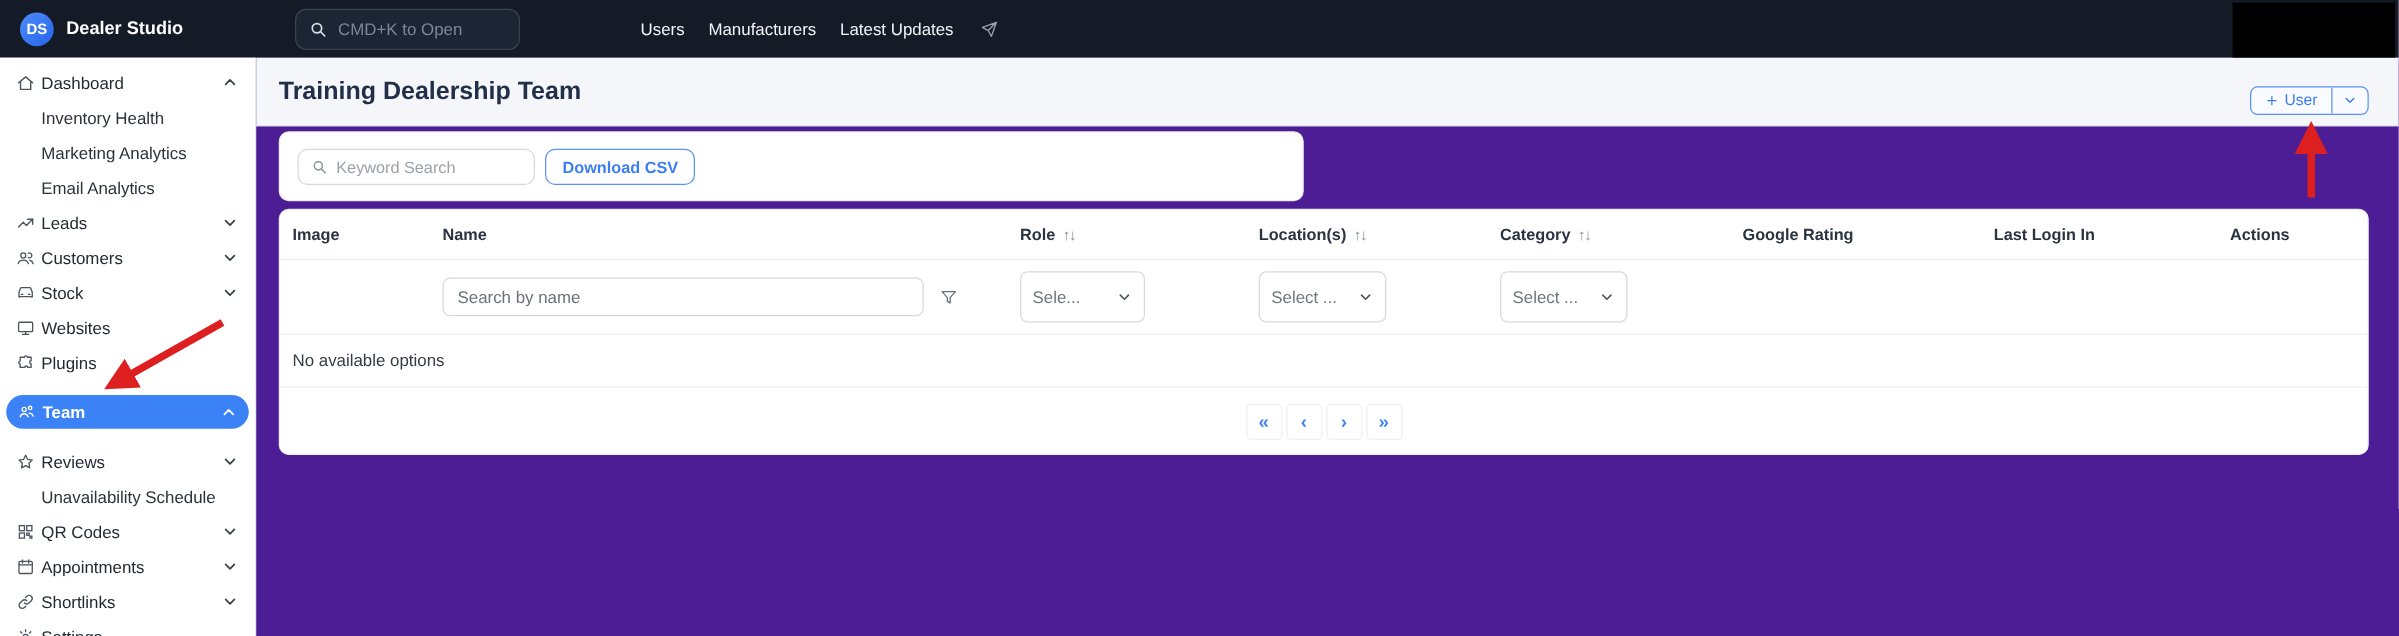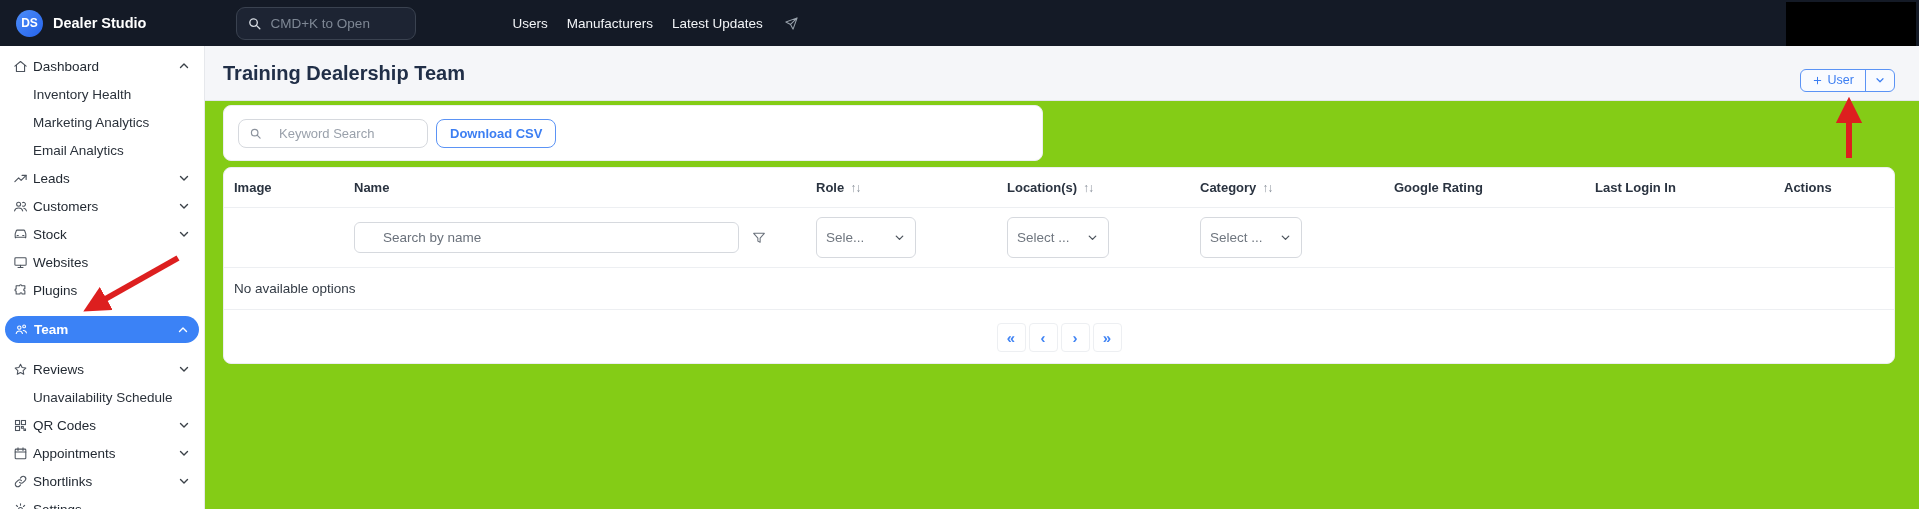--- a/index.html
+++ b/index.html
@@ -31,52 +31,52 @@
             font-size:13.5px; color:#232a33; }
   .s-item .ic { width:15px; height:15px; color:#4d545e; flex:0 0 auto; }
   .s-item .lbl { flex:1; white-space:nowrap; overflow:hidden; }
   .s-item .chev { width:14px; height:14px; color:#3a4148; flex:0 0 auto; }
   .s-item.child { padding-left:33px; color:#2b323b; }
   .s-item.active { background:#3b82f6; color:#fff; border-radius:14px; margin:12px 5px; padding:0 9px; height:27px; }
   .s-item.active .ic, .s-item.active .chev { color:#fff; }
   .s-item.active .lbl { font-weight:700; }
 
   
-  .main { flex:1; display:flex; flex-direction:column; background:#84cc16; }
+  .main { flex:1; display:flex; flex-direction:column; background:#4c1d95; }
   .page-header { height:55px; background:#f5f6f9; border-bottom:1px solid #e2e5e9; display:flex;
                  align-items:center; justify-content:space-between; padding:0 24px 0 18px; }
   .page-title { font-size:20px; font-weight:700; color:#212f48; }
   .split-btn { display:flex; height:23px; border:1px solid #5b93f5; border-radius:6px; background:#f9fbff;
                color:#3c7ef2; overflow:hidden; position:relative; top:7px; cursor:pointer; }
   .split-btn .seg-main { display:flex; align-items:center; gap:5px; padding:0 11px; font-size:12.5px; }
   .split-btn .seg-caret { width:29px; border-left:1px solid #5b93f5; display:flex; align-items:center; justify-content:center; }
   .split-btn .ic { width:11px; height:11px; }
   .split-btn .chev { width:12px; height:12px; }
 
   .content { flex:1; padding:4px 24px 0 18px; }
 
   .toolbar-card { width:820px; height:56px; background:#fff; border:1px solid #eceef1; border-radius:8px;
                   display:flex; align-items:center; gap:8px; padding:0 14px; }
   .kw-input { width:190px; height:29px; border:1px solid #d6d9de; border-radius:8px; display:flex;
-              align-items:center; gap:17px; padding:0 10px; background:#fff; }
+              align-items:center; gap:7px; padding:0 10px; background:#fff; }
   .kw-input .ic { width:13px; height:13px; color:#8b929c; flex:0 0 auto; }
   .kw-input input { border:none; outline:none; font-size:13px; color:#4a515b; width:130px;
                     font-family:"Liberation Sans", sans-serif; }
   .kw-input input::placeholder { color:#9aa1ab; }
   .btn-outline { height:29px; padding:0 13px; border:1px solid #5b93f5; border-radius:8px; background:#fff;
                  color:#3c7ef2; font-size:13px; font-weight:700; display:flex; align-items:center; cursor:pointer; }
 
   .table-card { margin-top:6px; background:#fff; border:1px solid #eceef1; border-radius:8px; height:197px; overflow:hidden; }
   .t-row { display:grid; grid-template-columns:120px 462px 191px 193px 194px 201px 189px 1fr;
            align-items:center; padding:0 10px; border-bottom:1px solid #edeff2; }
   .t-head { height:40px; font-size:13px; font-weight:700; color:#2a3340; }
   .t-head .sort { color:#8a919b; font-weight:400; font-size:12px; margin-left:6px; letter-spacing:-1px; cursor:pointer; }
   .t-filter { height:60px; }
   .name-cell { display:flex; align-items:center; gap:12px; }
-  .name-cell input { width:385px; height:31px; border:1px solid #d6d9de; border-radius:6px; padding:0 28px;
+  .name-cell input { width:385px; height:31px; border:1px solid #d6d9de; border-radius:6px; padding:0 11px;
                      font-size:13.5px; color:#4a515b; outline:none; font-family:"Liberation Sans", sans-serif; }
   .name-cell input::placeholder { color:#6a717b; }
   .funnel { width:16px; height:16px; color:#6a717b; cursor:pointer; }
   .sel { height:41px; border:1px solid #d6d9de; border-radius:6px; background:#fff; display:flex;
          align-items:center; justify-content:space-between; padding:16px 9px; color:#6f767f; font-size:13.5px; cursor:pointer; }
   .sel .chev { width:13px; height:13px; color:#4c535c; }
   .sel.w100 { width:100px; } .sel.w102 { width:102px; }
   .t-empty { height:42px; display:flex; align-items:center; padding:0 10px; font-size:13.5px; color:#333b45;
              border-bottom:1px solid #edeff2; }
   .t-pager { height:54px; display:flex; align-items:center; justify-content:center; gap:3px; }

